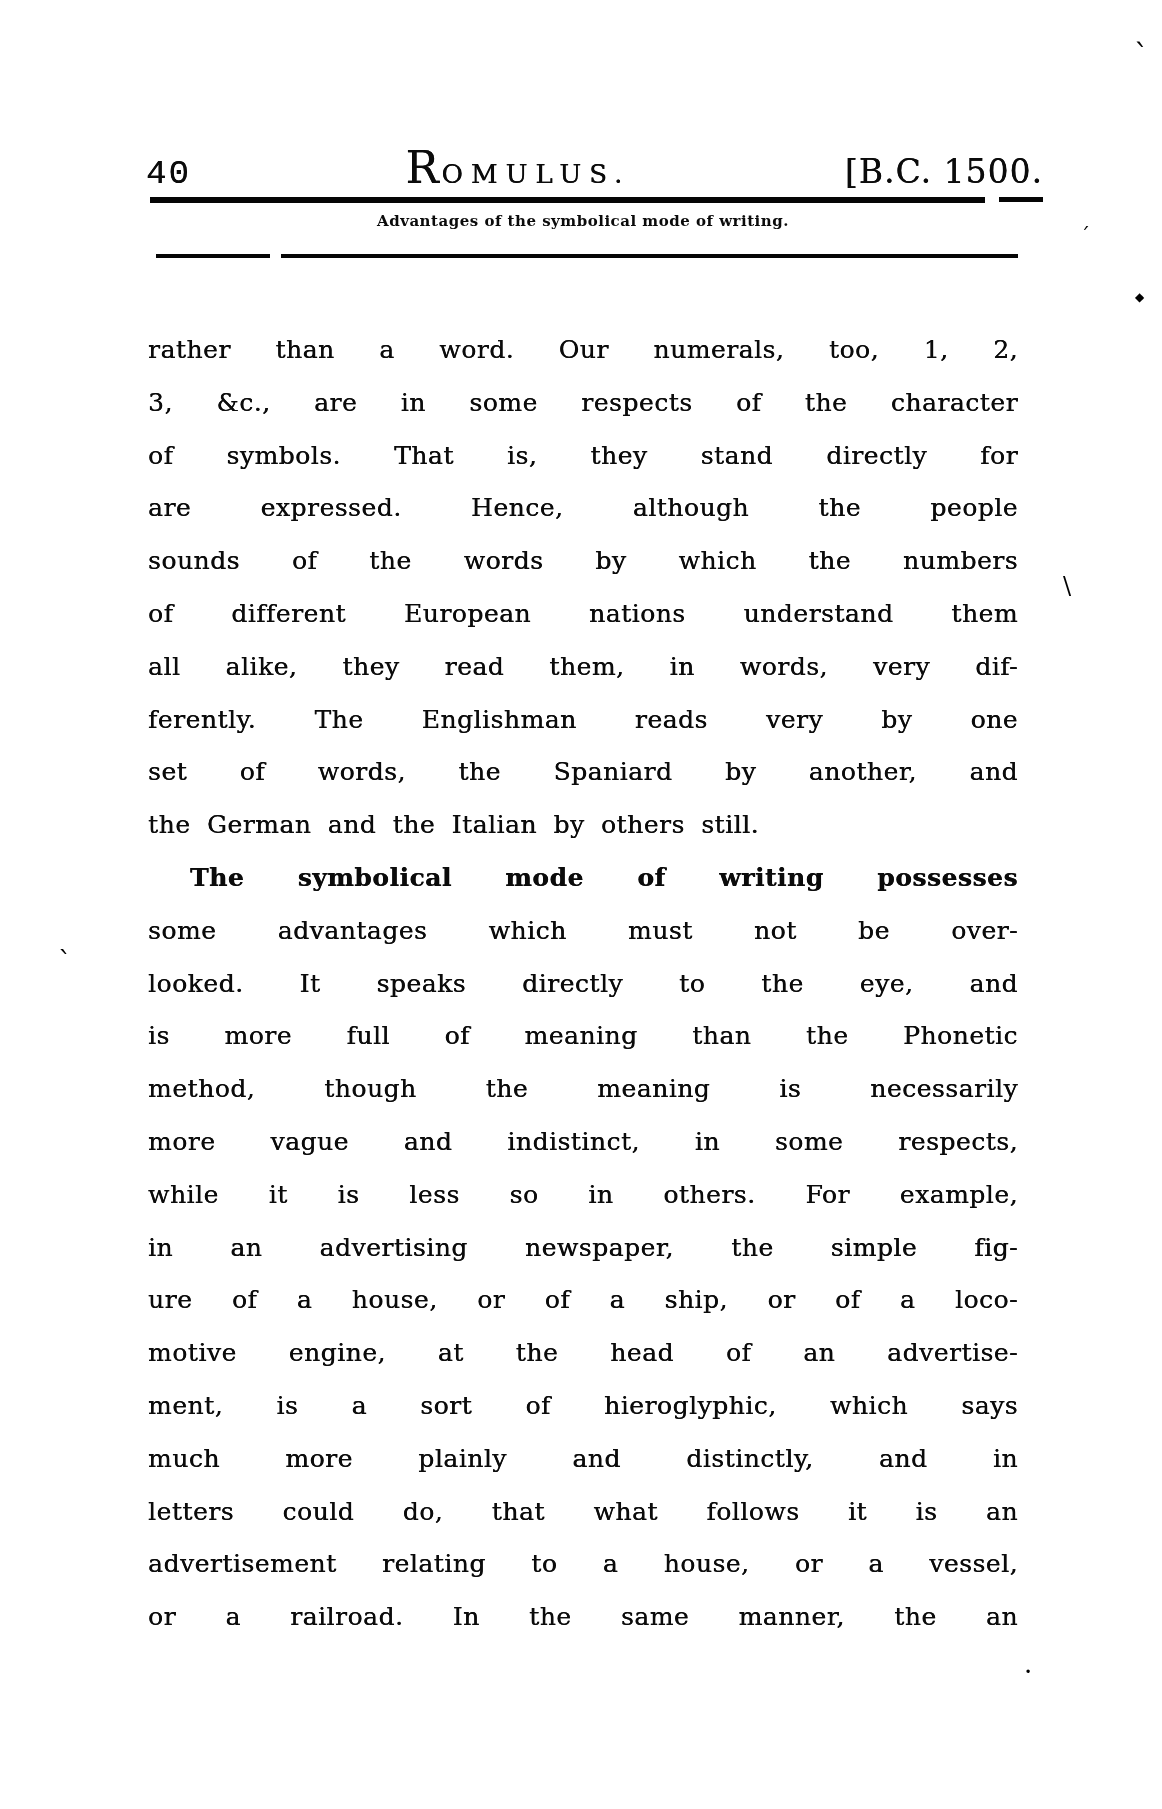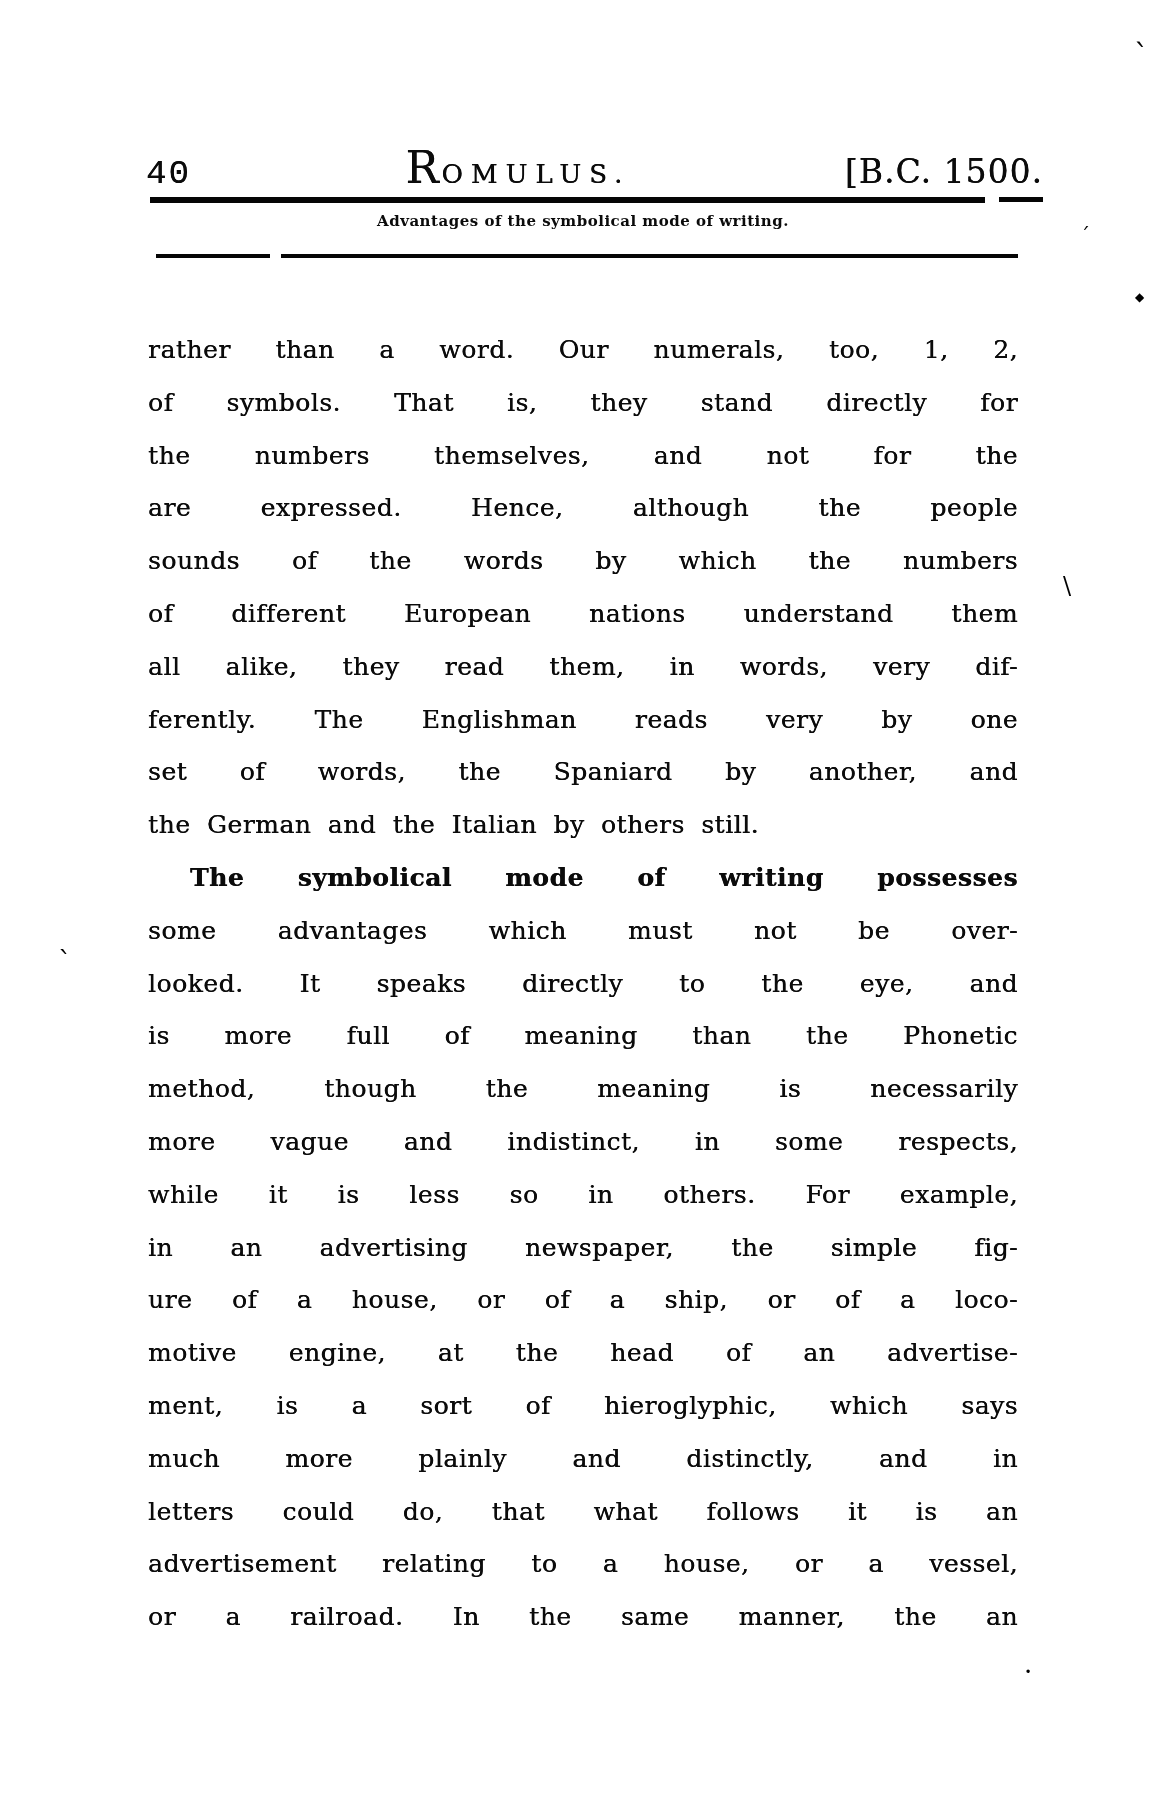--- a/index.html
+++ b/index.html
@@ -86,22 +86,22 @@
   <div class="rule r1a"></div>
   <div class="rule r1b"></div>
 
   <div class="section-heading">Advantages of the symbolical mode of writing.</div>
 
   <div class="rule r2a"></div>
   <div class="rule r2b"></div>
 
   <main class="bodytext" id="body-text">
       <div class="line">rather than a word.  Our numerals, too, 1, 2,</div>
+      <div class="line">3, &amp;c., are in some respects of the character</div>
       <div class="line">of symbols.  That is, they stand directly for</div>
-      <div class="line">the numbers themselves, and not for the</div>
       <div class="line">are expressed.  Hence, although the people</div>
       <div class="line">sounds of the words by which the numbers</div>
       <div class="line">of different European nations understand them</div>
       <div class="line">all alike, they read them, in words, very dif-</div>
       <div class="line">ferently.  The Englishman reads very by one</div>
       <div class="line">set of words, the Spaniard by another, and</div>
       <div class="line pend">the German and the Italian by others still.</div>
       <div class="line indent">The symbolical mode of writing possesses</div>
       <div class="line">some advantages which must not be over-</div>
       <div class="line">looked.  It speaks directly to the eye, and</div>

